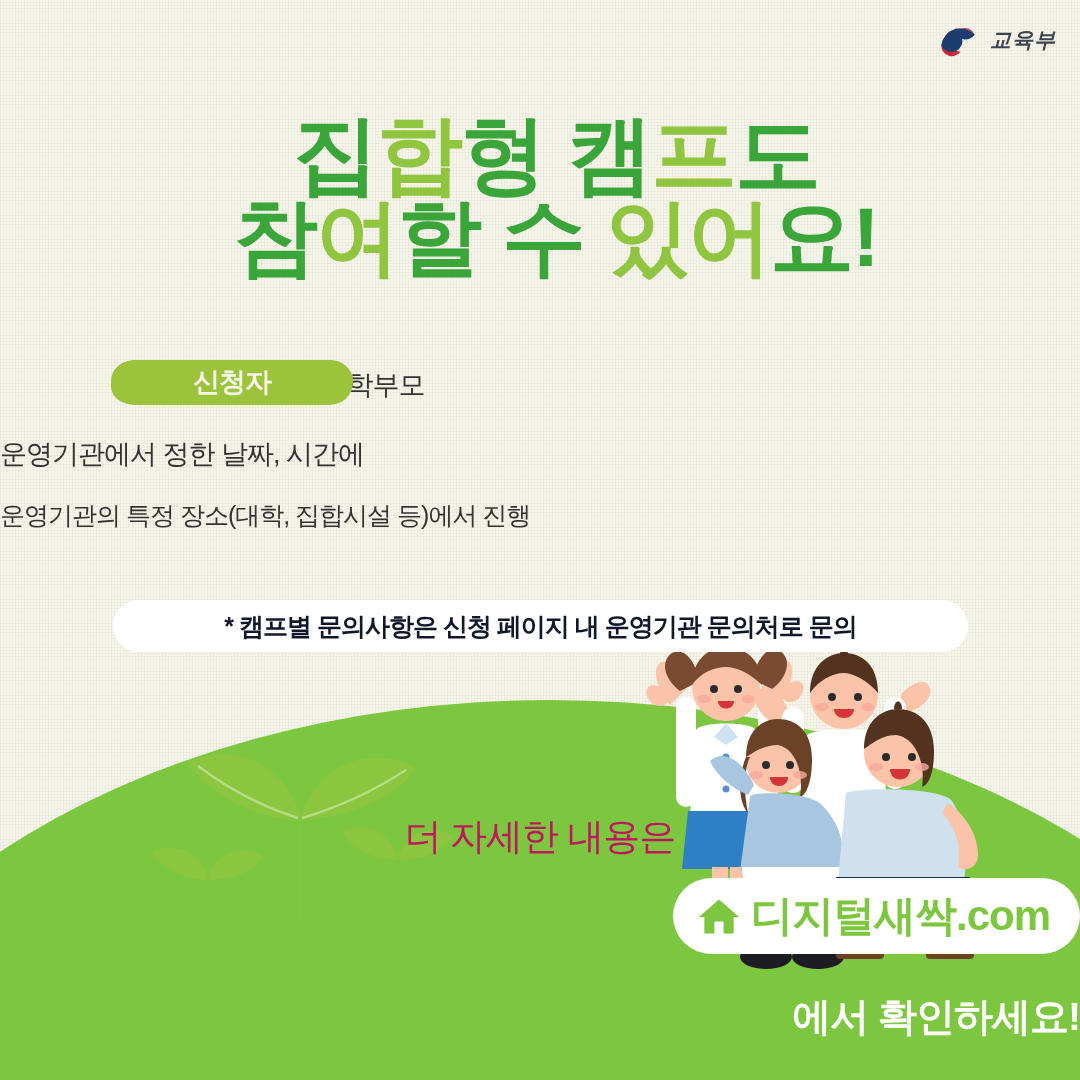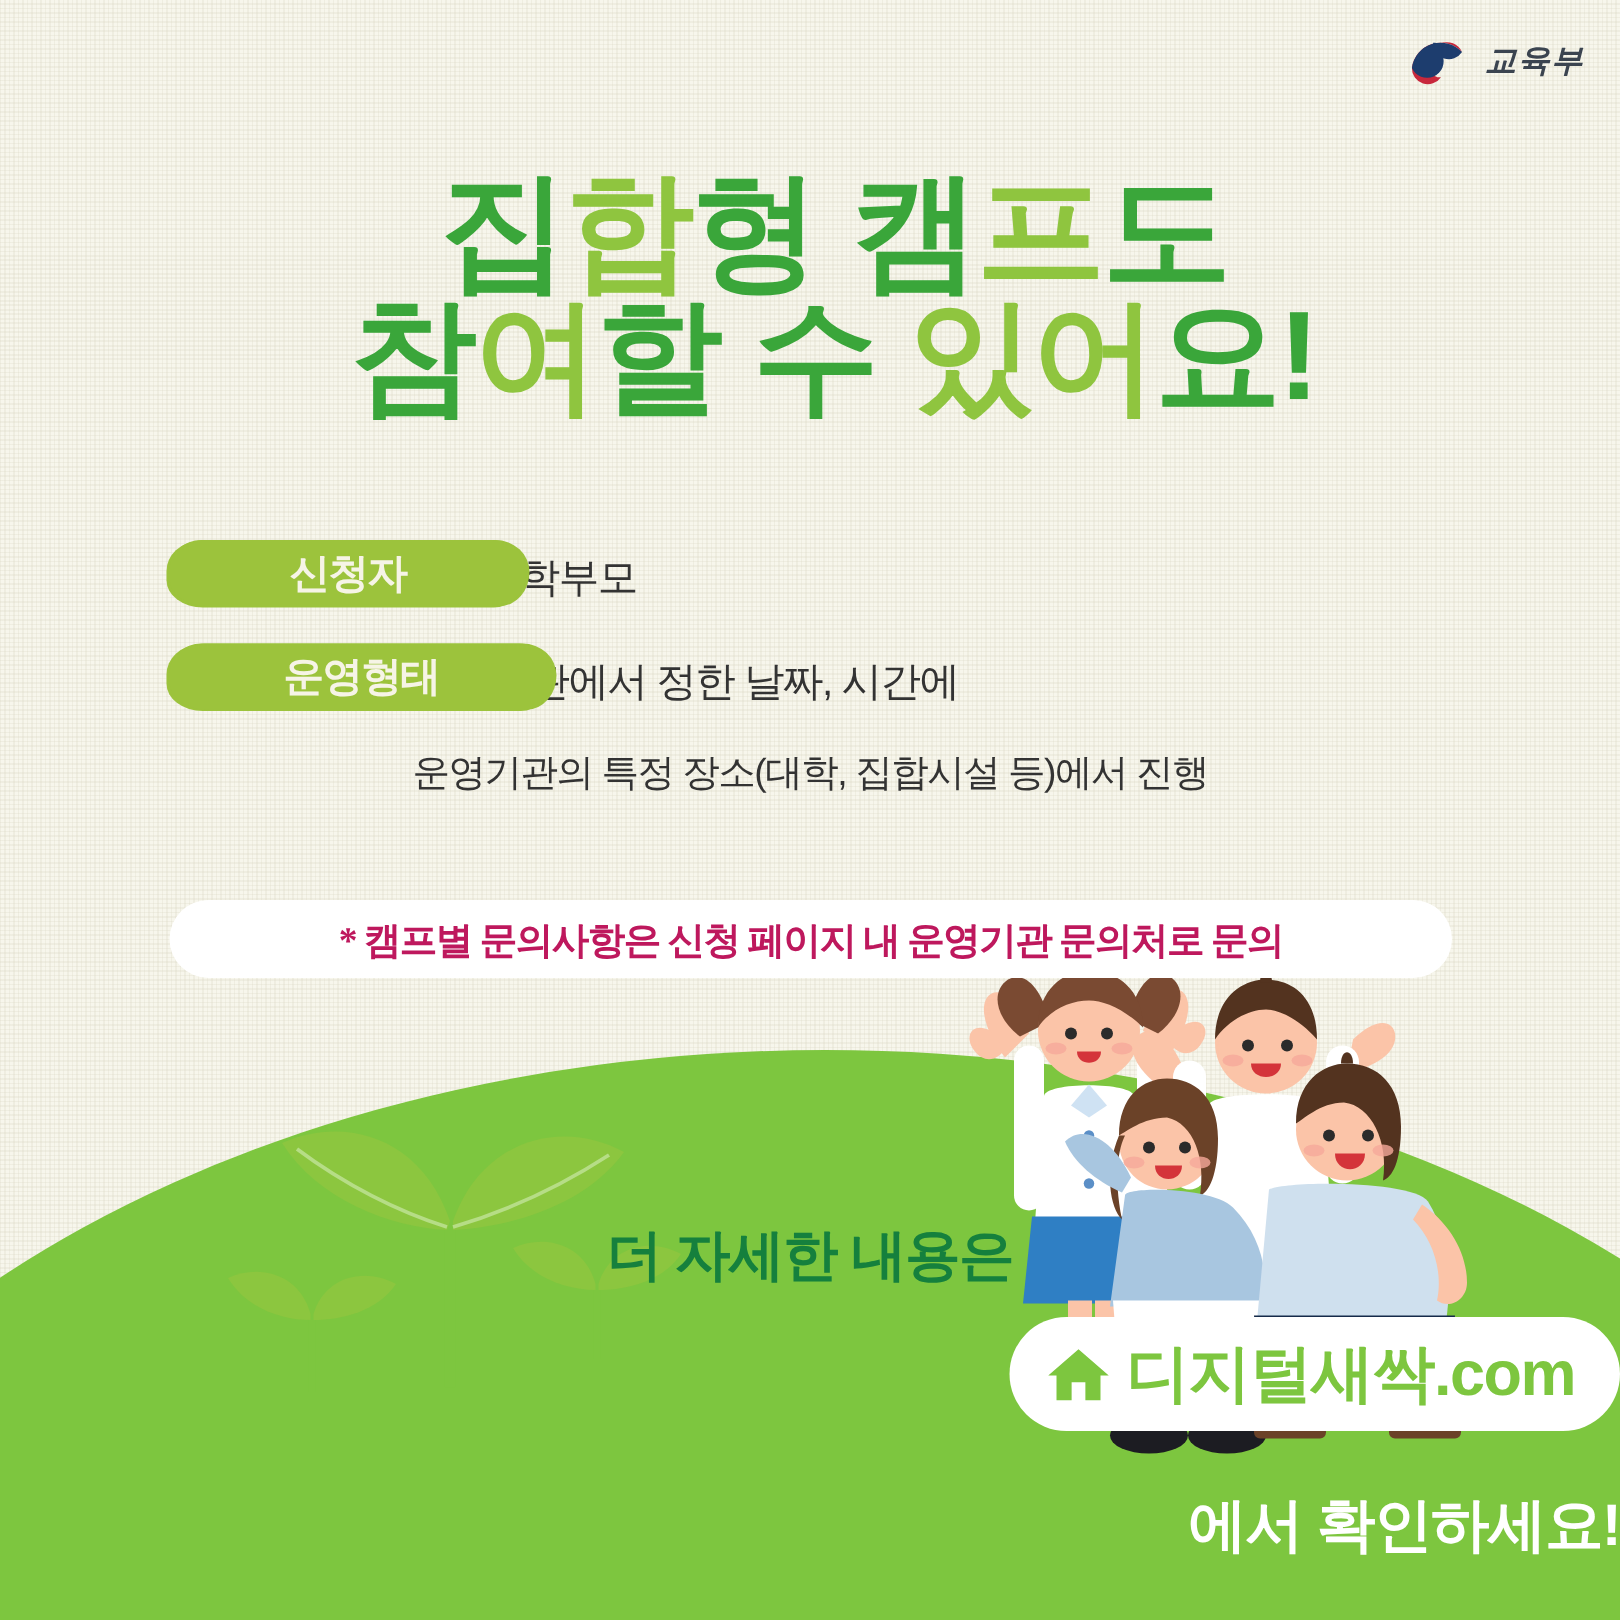--- a/index.html
+++ b/index.html
@@ -89,25 +89,24 @@
   }
   .desc .small { font-size:25px;margin-top:21px; }
 
   
   #note {
     position:absolute; top:600px; left:113px;
     width:855px; height:52px;
     background:#ffffff;
     border-radius:26px;
     display:flex; align-items:center; justify-content:center;
-    color:#be185d;
+    color:#0f172a;
     font-size:25px; font-weight:bold;
     letter-spacing:-1px;
     z-index:6;
-    font-family:Liberation Serif, serif;
   }
 
   
   #hill {
     position:absolute;
     left:-230px; bottom:-520px;
     width:1560px; height:900px;
     background:#7dc63f;
     border-radius:50% 50% 0 0 / 58% 58% 0 0;
     z-index:3;
@@ -118,21 +117,21 @@
 
   
   #family { position:absolute; left:630px; bottom:95px; width:370px; height:340px; z-index:5; }
 
   
   #cta {
     position:absolute; bottom:36px; left:0; width:1080px;
     text-align:center; z-index:7;
   }
   #cta-top {
-    color:#15803d; font-size:37px; font-weight:bold;
+    color:#be185d; font-size:37px; font-weight:normal;
     letter-spacing:-1px; margin-bottom:16px;
   }
   #cta-bottom {
     display:flex; align-items:flex-end; justify-content:center; gap:36px;flex-direction:column;
   }
   #site-pill {
     display:flex; align-items:center; gap:10px;
     background:#ffffff;
     border-radius:40px;
     padding:10px 30px 10px 24px;
@@ -174,23 +173,20 @@
     <div class="info-row">
       <div class="badge-cell">
         <div class="badge w1">신청자</div>
       </div>
       <div class="desc">
         <div>학생 / 학부모</div>
       </div>
     </div>
 
     <div class="info-row">
-      <div class="badge-cell">
-        <div class="badge w2">운영형태</div>
-      </div>
       <div class="desc">
         <div>운영기관에서 정한 날짜, 시간에</div>
         <div class="small">운영기관의 특정 장소(대학, 집합시설 등)에서 진행</div>
       </div>
     </div>
 
   </div>
 
   <div id="note">* 캠프별 문의사항은 신청 페이지 내 운영기관 문의처로 문의</div>
 

